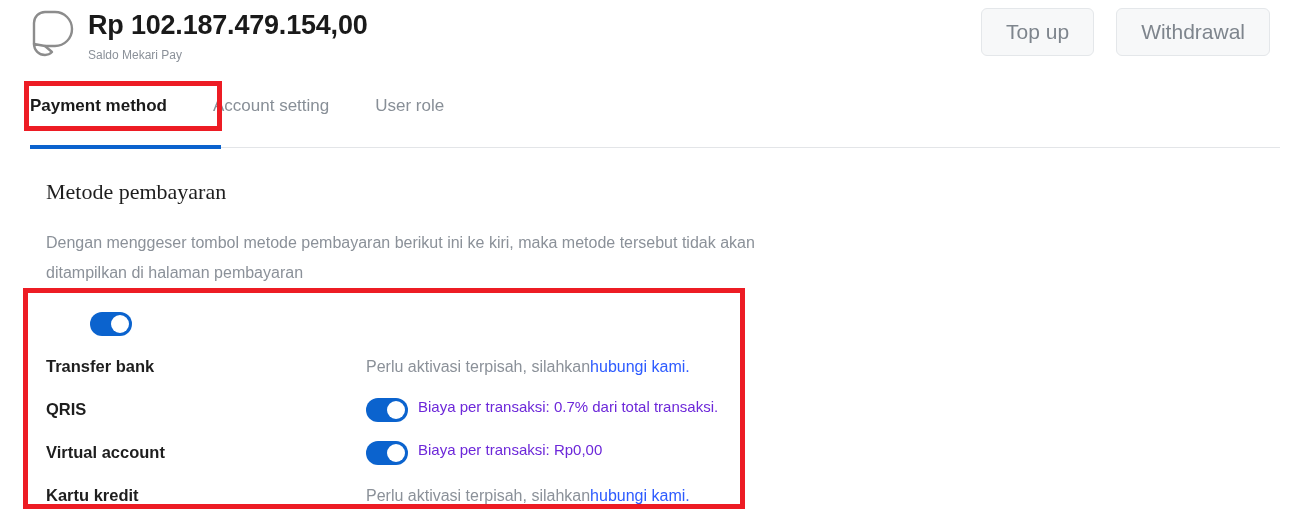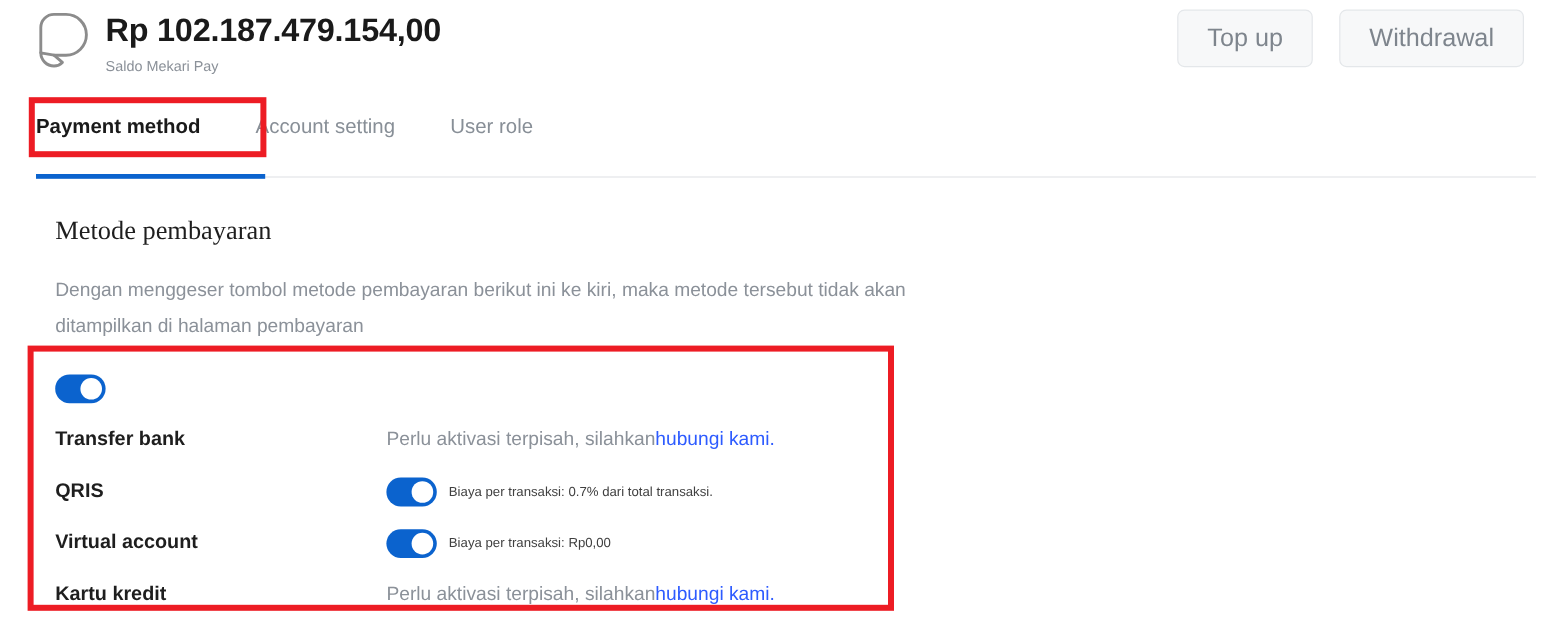--- a/index.html
+++ b/index.html
@@ -169,24 +169,25 @@
   .pm-label {
     flex: 0 0 276px;
     font-size: 16.5px;
     font-weight: bold;
     color: #1e1e1e;
     white-space: nowrap;
   }
   .pm-value {
     flex: 1 1 auto;
     display: flex;
-    align-items: center;
+    align-items: flex-start;
     font-size: 16px;
     color: #8b9199;
     white-space: nowrap;
+    margin-left: 44px;
   }
   .toggle {
     width: 42px;
     height: 24px;
     border-radius: 12px;
     background: #0b63ce;
     position: relative;
     flex: 0 0 42px;
     cursor: pointer;
     display: inline-block;
@@ -195,22 +196,22 @@
     position: absolute;
     top: 3px;
     right: 3px;
     width: 18px;
     height: 18px;
     border-radius: 50%;
     background: #ffffff;
   }
   .toggle-note {
     margin-left: 10px;
-    font-size: 11px;
-    color: #404040;
+    font-size: 15px;
+    color: #6d28d9;
     white-space: nowrap;
   }
   .pm-note-text {
     font-size: 16px;
     color: #8b9199;
     white-space: nowrap;
   }
   .pm-link {
     color: #2d5bff;
     text-decoration: none;

